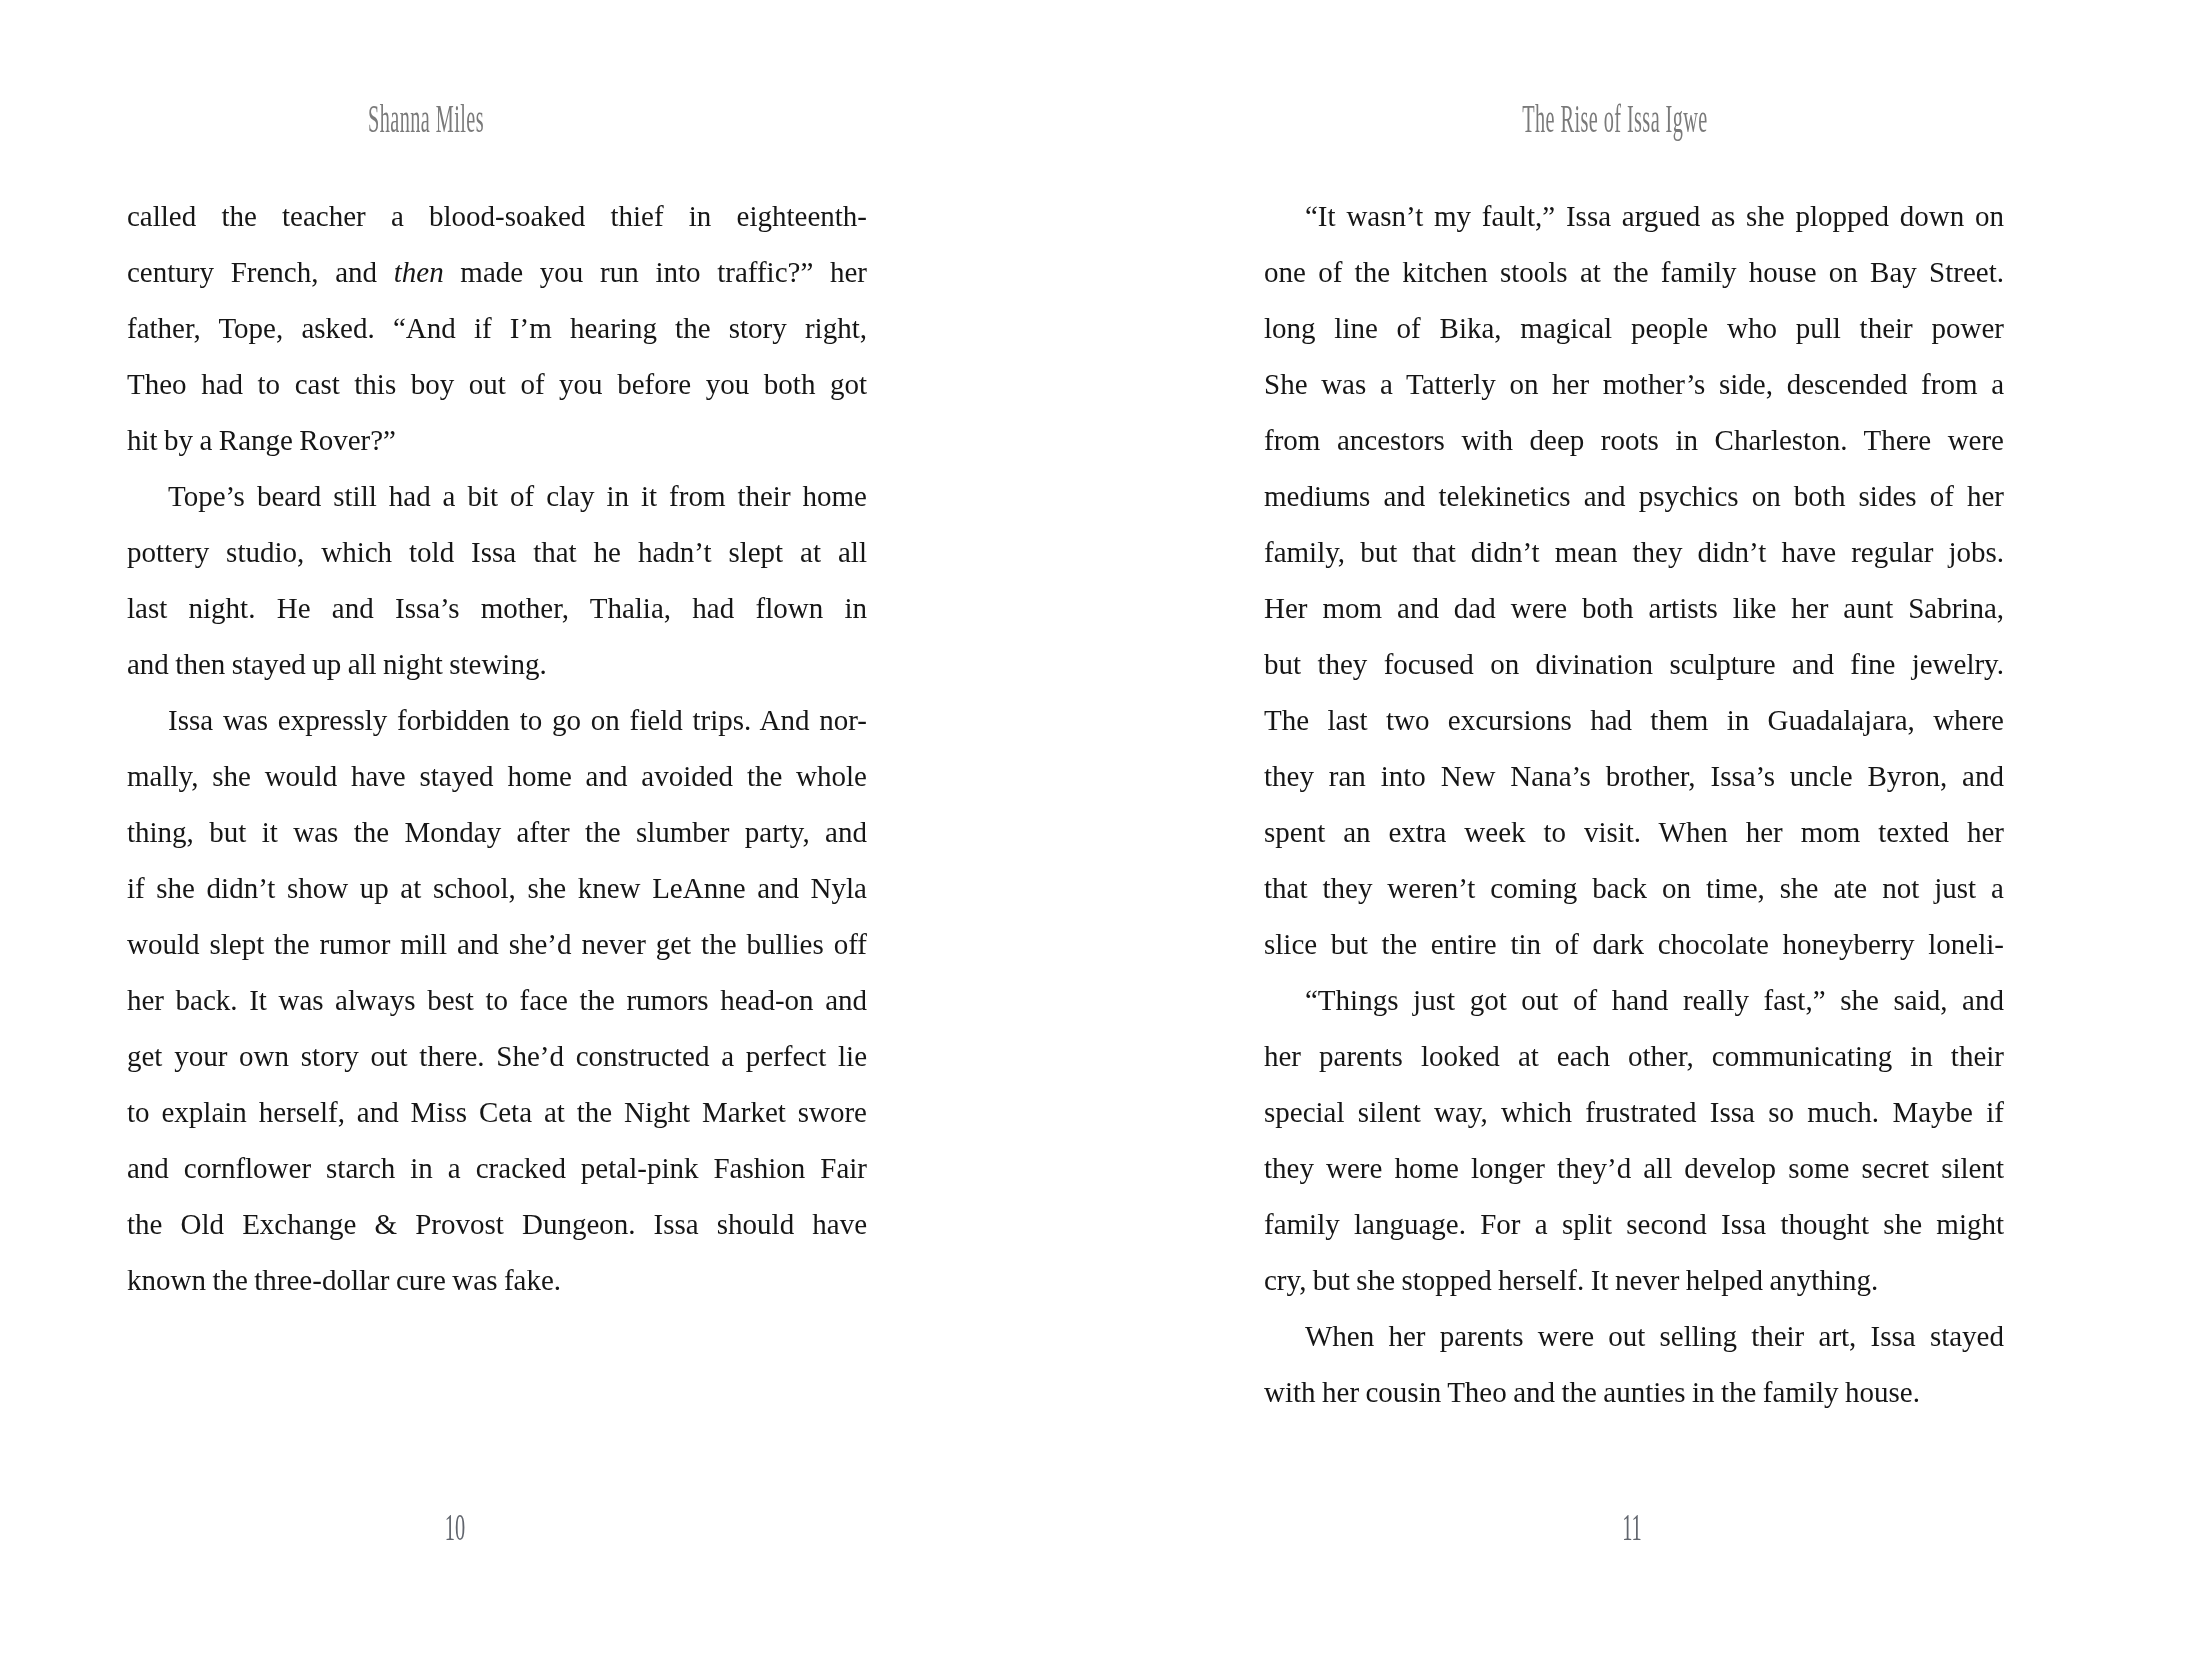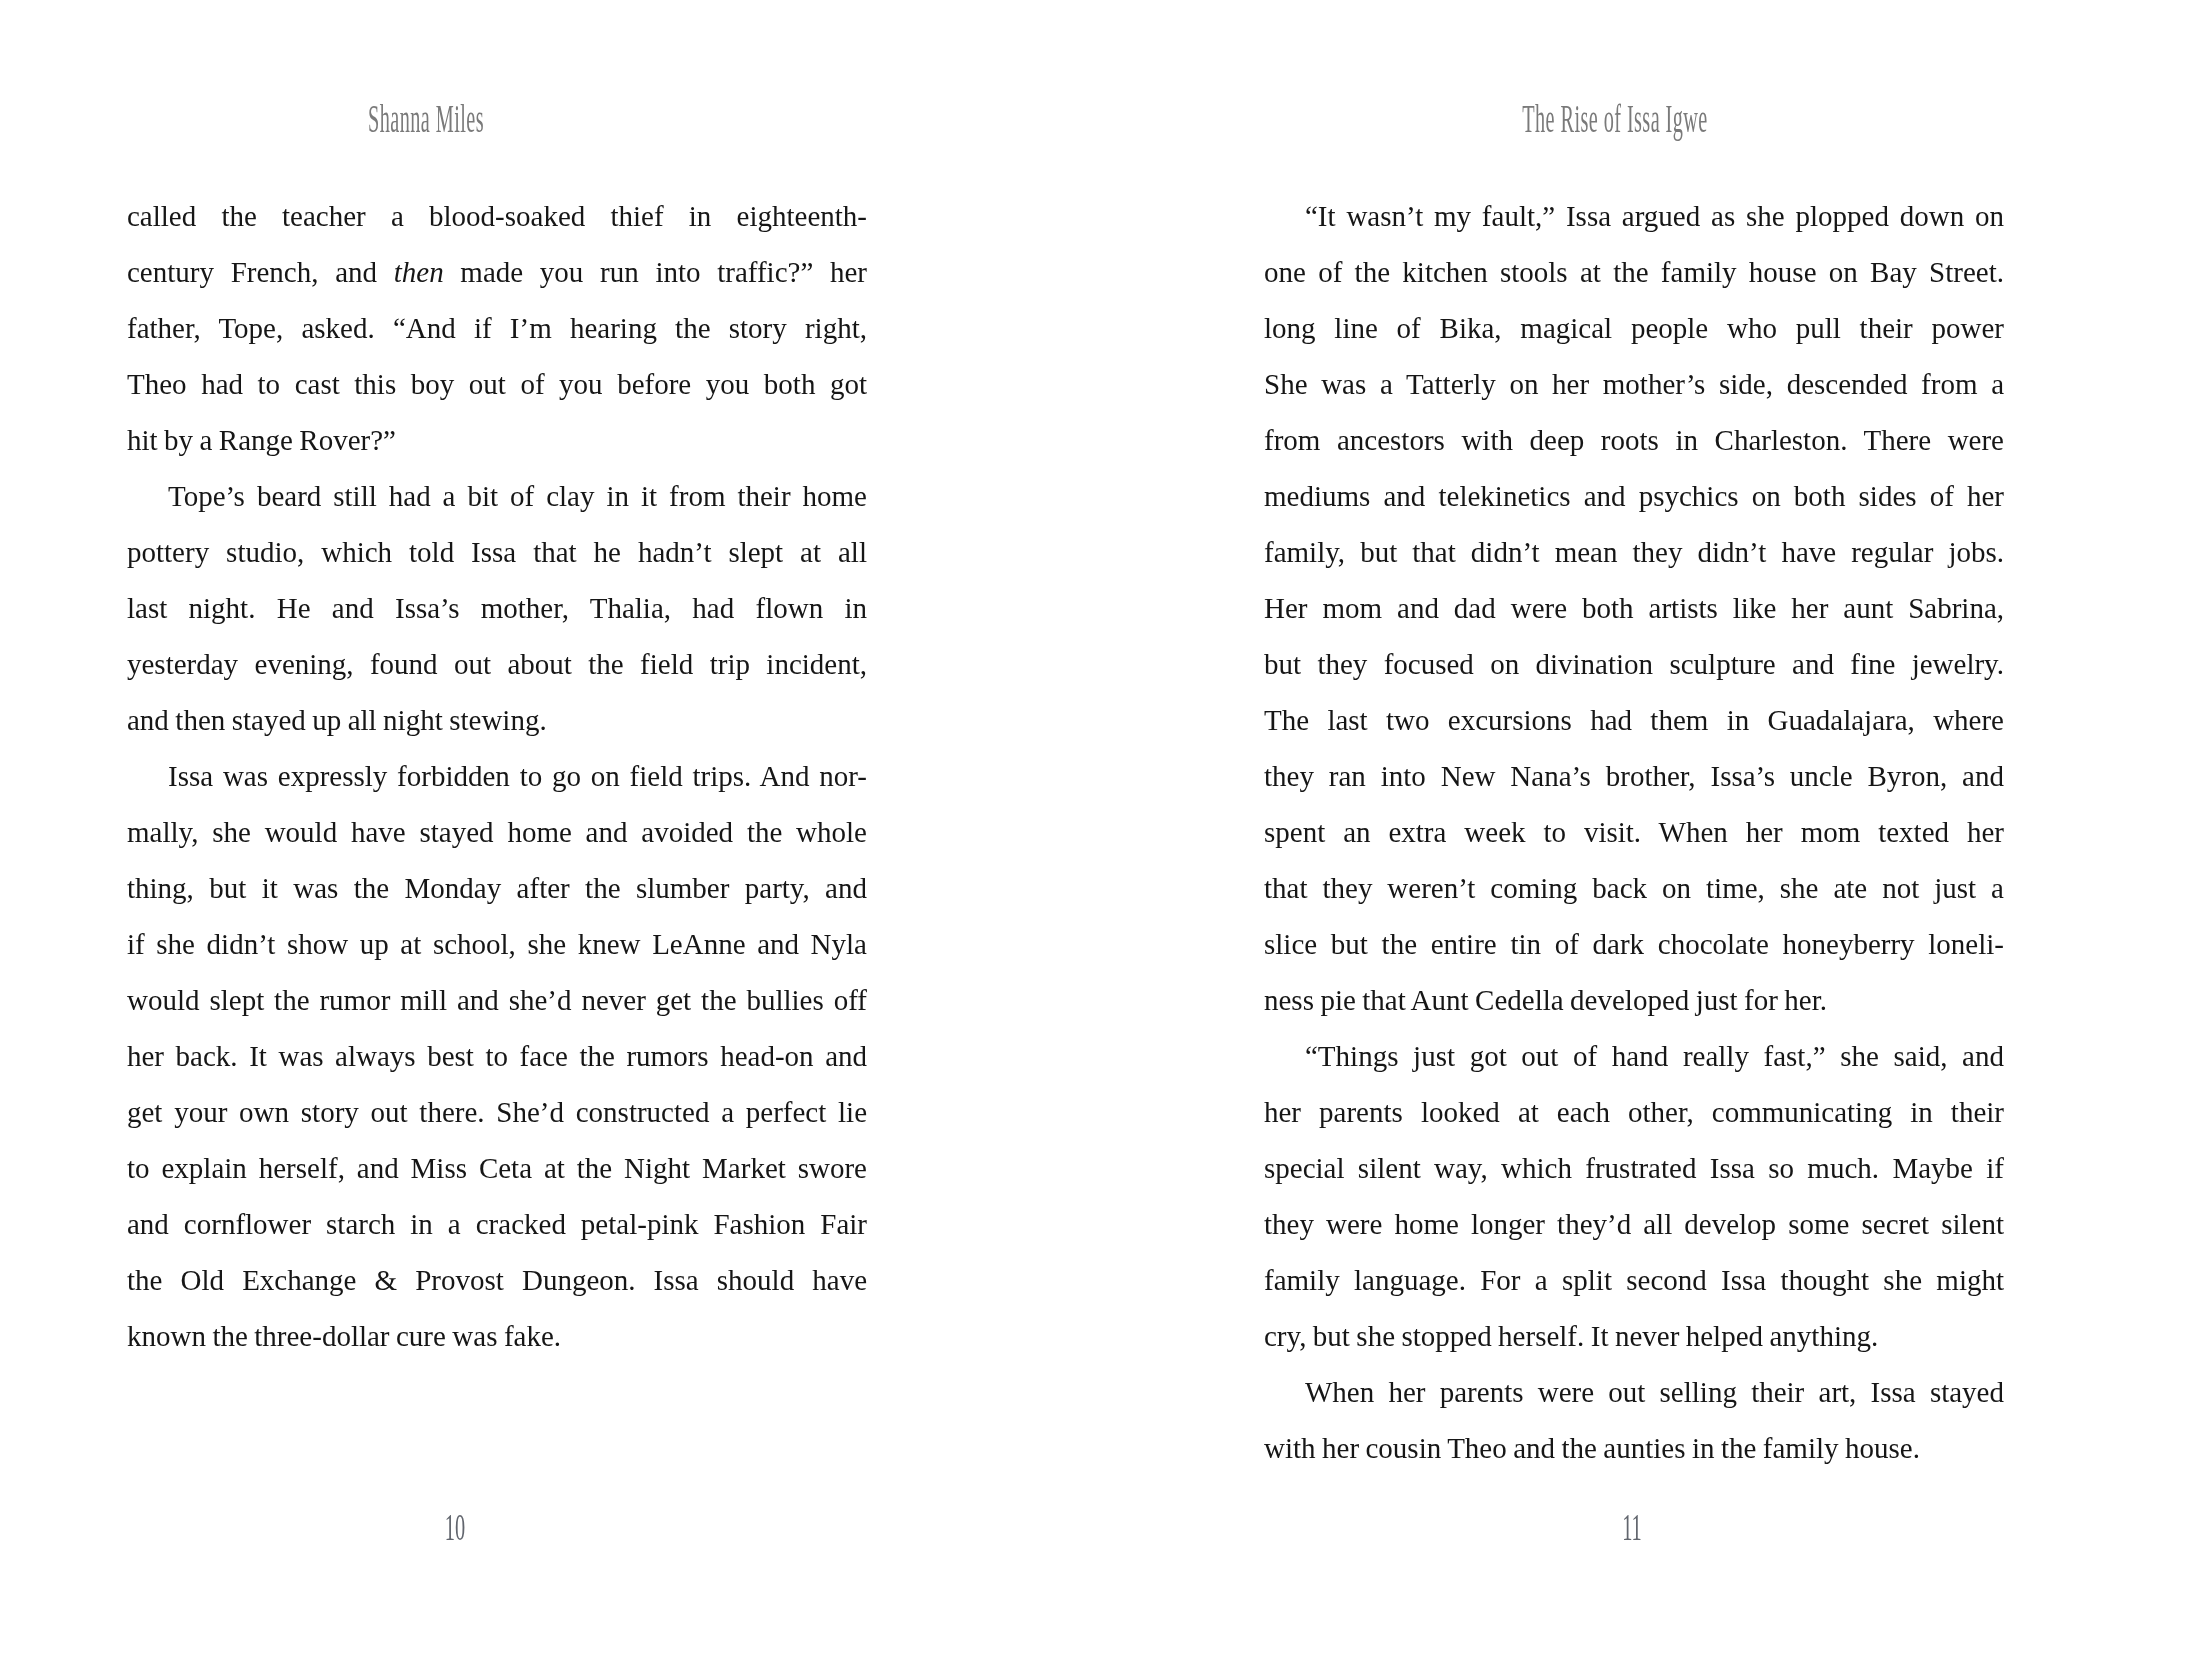--- a/index.html
+++ b/index.html
@@ -51,21 +51,20 @@
         <div class="line">called the teacher a blood-soaked thief in eighteenth-</div>
         <div class="line">century French, and <em>then</em> made you run into traffic?” her</div>
         <div class="line">father, Tope, asked. “And if I’m hearing the story right,</div>
         <div class="line">Theo had to cast this boy out of you before you both got</div>
         <div class="line last">hit by a Range Rover?”</div>
       </div>
       <div class="para indent">
         <div class="line">Tope’s beard still had a bit of clay in it from their home</div>
         <div class="line">pottery studio, which told Issa that he hadn’t slept at all</div>
         <div class="line">last night. He and Issa’s mother, Thalia, had flown in</div>
-        <div class="line">yesterday evening, found out about the field trip incident,</div>
         <div class="line last">and then stayed up all night stewing.</div>
       </div>
       <div class="para indent">
         <div class="line">Issa was expressly forbidden to go on field trips. And nor-</div>
         <div class="line">mally, she would have stayed home and avoided the whole</div>
         <div class="line">thing, but it was the Monday after the slumber party, and</div>
         <div class="line">if she didn’t show up at school, she knew LeAnne and Nyla</div>
         <div class="line">would slept the rumor mill and she’d never get the bullies off</div>
         <div class="line">her back. It was always best to face the rumors head-on and</div>
         <div class="line">get your own story out there. She’d constructed a perfect lie</div>
@@ -85,21 +84,20 @@
         <div class="line">from ancestors with deep roots in Charleston. There were</div>
         <div class="line">mediums and telekinetics and psychics on both sides of her</div>
         <div class="line">family, but that didn’t mean they didn’t have regular jobs.</div>
         <div class="line">Her mom and dad were both artists like her aunt Sabrina,</div>
         <div class="line">but they focused on divination sculpture and fine jewelry.</div>
         <div class="line">The last two excursions had them in Guadalajara, where</div>
         <div class="line">they ran into New Nana’s brother, Issa’s uncle Byron, and</div>
         <div class="line">spent an extra week to visit. When her mom texted her</div>
         <div class="line">that they weren’t coming back on time, she ate not just a</div>
         <div class="line">slice but the entire tin of dark chocolate honeyberry loneli-</div>
-        <div class="line last">ness pie that Aunt Cedella developed just for her.</div>
       </div>
       <div class="para indent">
         <div class="line">“Things just got out of hand really fast,” she said, and</div>
         <div class="line">her parents looked at each other, communicating in their</div>
         <div class="line">special silent way, which frustrated Issa so much. Maybe if</div>
         <div class="line">they were home longer they’d all develop some secret silent</div>
         <div class="line">family language. For a split second Issa thought she might</div>
         <div class="line last">cry, but she stopped herself. It never helped anything.</div>
       </div>
       <div class="para indent">

